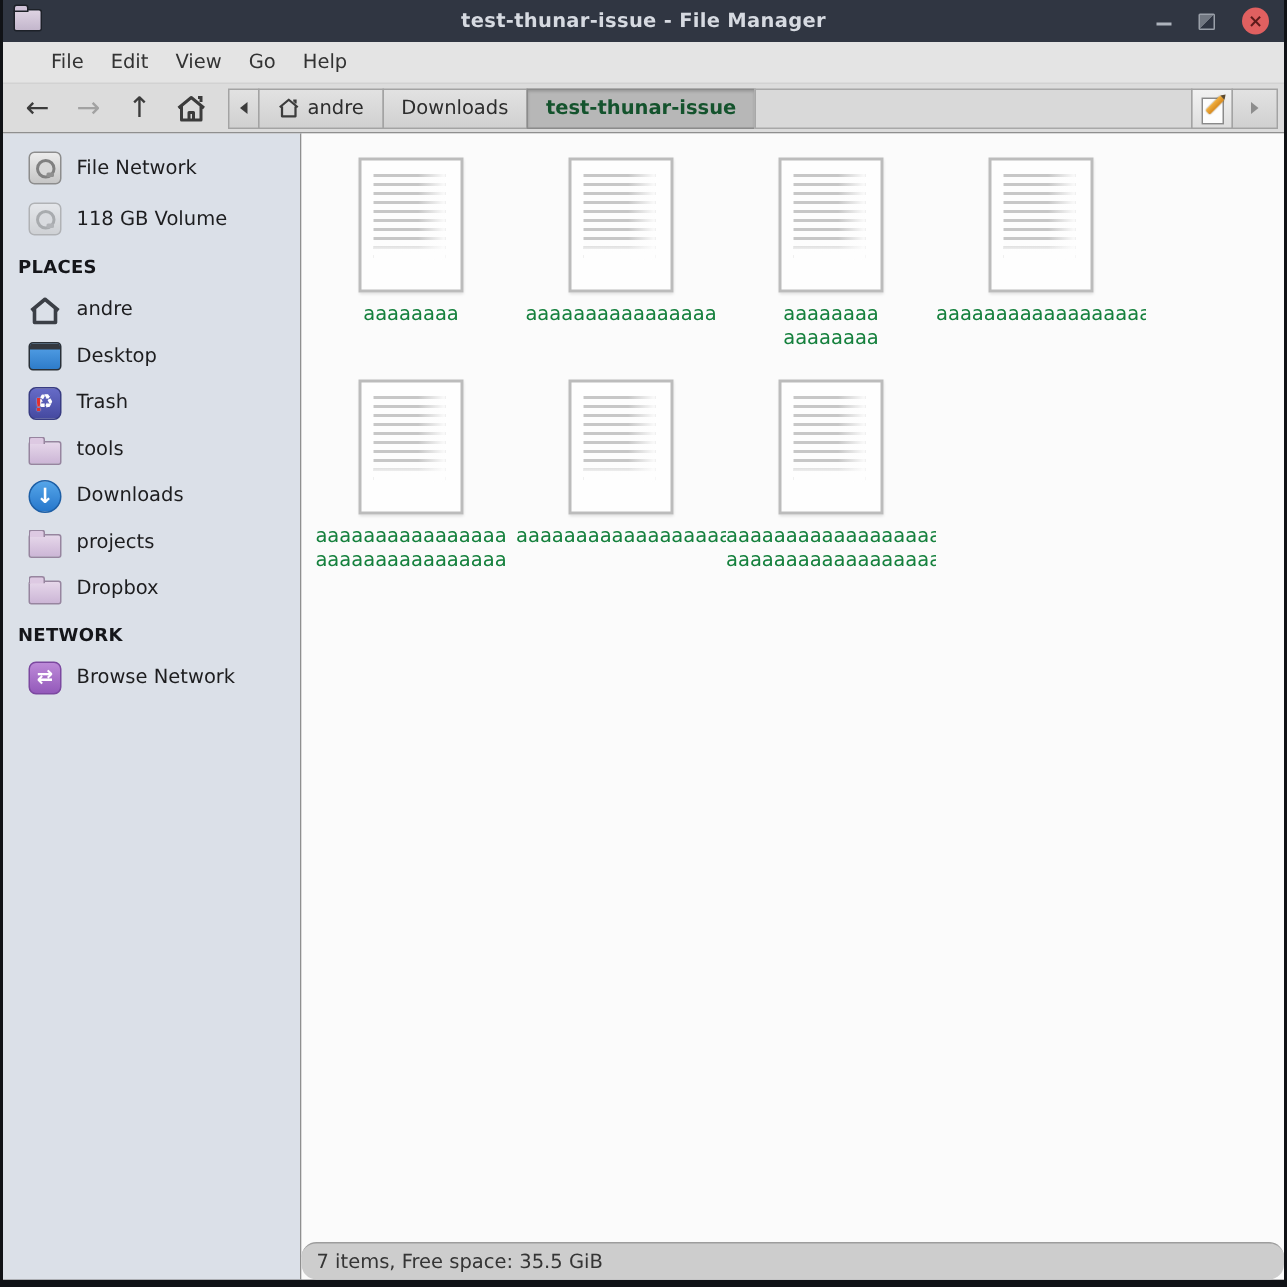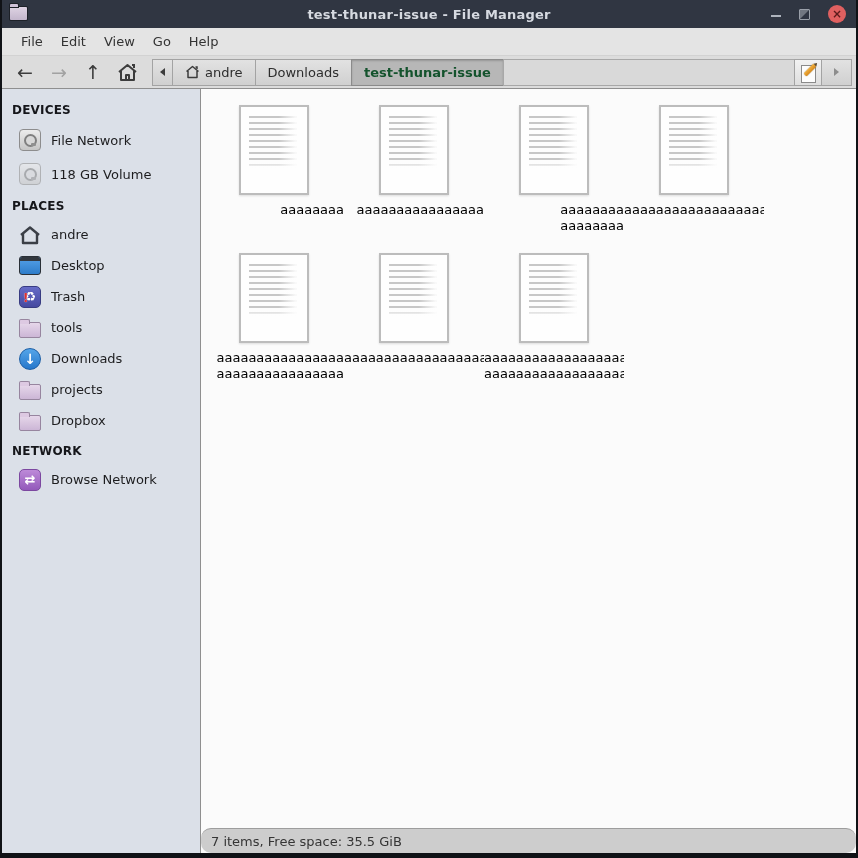--- a/index.html
+++ b/index.html
@@ -36,21 +36,21 @@
     width:9px;height:9px;border:1.5px solid #9aa0a9;border-radius:1px;
     background:linear-gradient(135deg,#717781 49%,#2f3542 51%);
   }
   .btn-close{
     width:18px;height:18px;border-radius:50%;background:#e06060;
     color:#5d1b1b;font-size:12px;font-weight:bold;line-height:18px;text-align:center;
   }
   
   .menubar{
     height:27px;flex:0 0 27px;background:#e4e4e4;border-bottom:1px solid #d2d2d2;
-    display:flex;align-items:center;padding-left:10px;
+    display:flex;align-items:center;padding-left:23px;
   }
   .menu-item{padding:0 9px;font-size:13px;color:#333;line-height:26px;}
   
   .toolbar{
     height:32px;flex:0 0 32px;background:#dcdcdc;border-bottom:1px solid #8f8f8f;
     display:flex;align-items:center;padding:0 4px 0 10px;
   }
   .nav-btn{
     width:26px;height:26px;display:flex;align-items:center;justify-content:center;
     font-size:19px;color:#3c3c3c;margin-right:8px;
@@ -160,21 +160,21 @@
     background:repeating-linear-gradient(to bottom,#c7c7c7 0 2px,#fdfdfd 2px 6px);
     filter:blur(.4px);
   }
   .thumb::after{
     content:"";position:absolute;inset:0;
     background:linear-gradient(to right,rgba(254,254,254,0) 62%,rgba(254,254,254,.9) 97%),
                linear-gradient(to bottom,rgba(254,254,254,0) 78%,rgba(254,254,254,1) 92%);
   }
   .file-label{margin-top:7px;overflow:hidden;width:140px;}
   .lbl-line{
-    font-size:13px;line-height:16px;color:#000000;white-space:nowrap;text-align:right;
+    font-size:13px;line-height:16px;color:#15803d;white-space:nowrap;text-align:center;
   }
   
   .statusbar{
     position:absolute;left:0;right:0;bottom:0;height:24px;background:#cdcdcd;
     border-top:1px solid #9d9d9d;display:flex;align-items:center;border-radius:10px;
   }
   .status-text{font-size:13px;color:#353535;padding-left:10px;}
 </style>
 </head>
 <body>
@@ -242,21 +242,20 @@
       </span>
       <span class="path-btn">
           <span class="tri-right"></span>
         </span>
     </div>
   </div>
 
   <div class="content">
 
     <div class="sidebar">
-      <div class="side-header">DEVICES</div>
 
       <div class="side-item">
         <span class="ico ico-drive"></span>
         <span class="side-label">File Network</span>
       </div>
       <div class="side-item">
         <span class="ico ico-drive muted"></span>
         <span class="side-label">118 GB Volume</span>
       </div>
 

